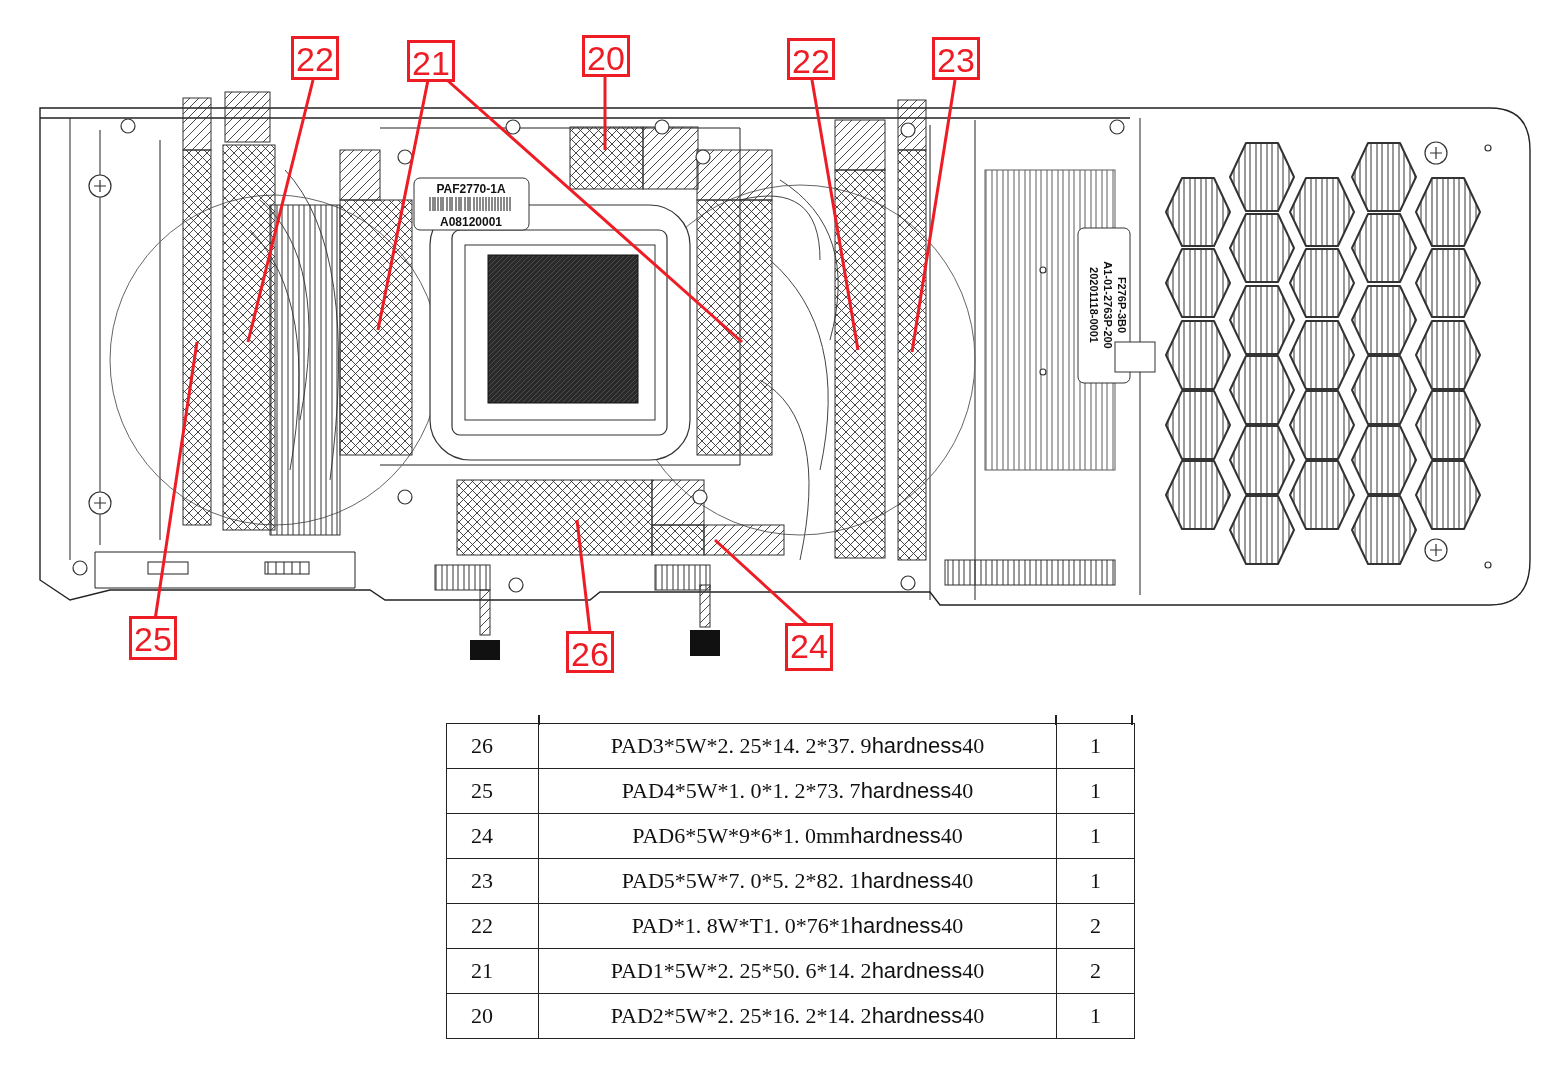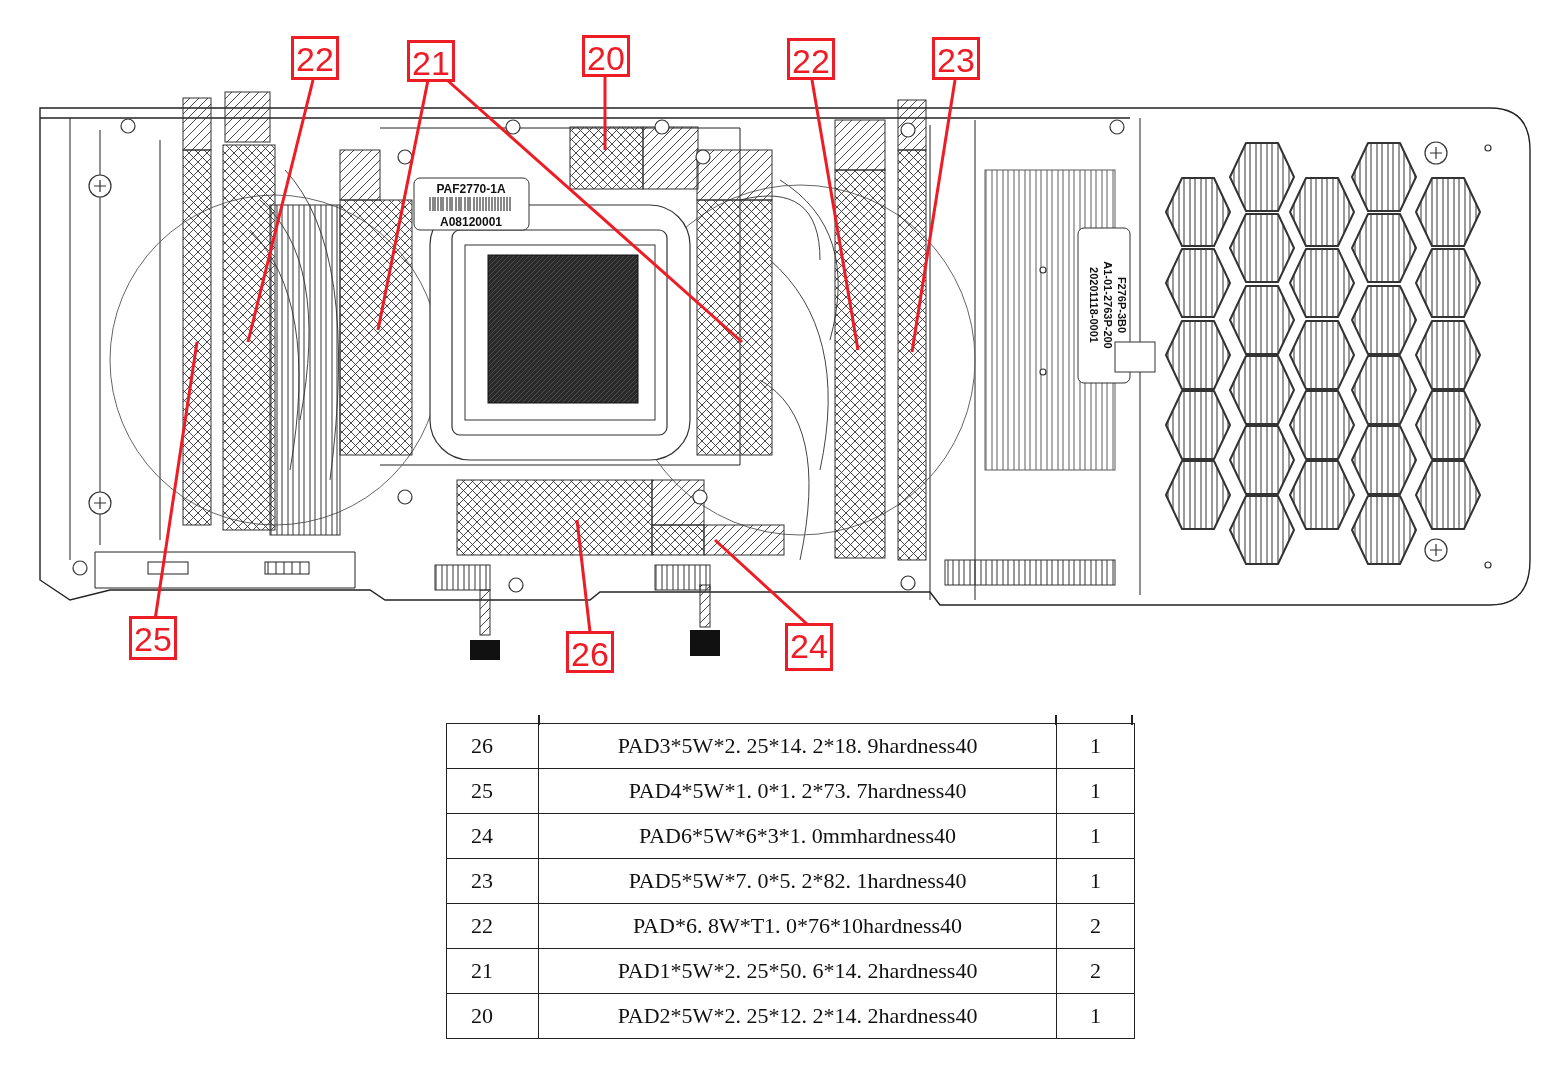--- a/index.html
+++ b/index.html
@@ -5,21 +5,21 @@
   html, body { margin:0; padding:0; background:#ffffff; }
   body { width:1561px; height:1080px; position:relative; overflow:hidden; font-family:"Liberation Sans", sans-serif; }
   #drawing { position:absolute; left:0; top:0; width:1561px; height:700px; }
   .callout-box { position:absolute; border:3px solid #ee1c25; color:#ee1c25; background:#fff;
     font-family:"Liberation Sans", sans-serif; font-size:34px; line-height:40px; text-align:center; box-sizing:border-box; }
   #bom { position:absolute; left:446px; top:723px; width:686px; border-collapse:collapse; table-layout:fixed; }
   #bom td { border:1.5px solid #222; height:44px; padding:0; font-family:"Liberation Serif", serif; font-size:22px; color:#111; vertical-align:middle; }
   #bom td.no { width:92px; padding-left:24px; box-sizing:border-box; text-align:left; }
   #bom td.desc { width:517px; text-align:center; }
   #bom td.qty { width:77px; text-align:center; }
-  #bom .hard { font-family:Liberation Serif, serif; font-size:22px; }
+  #bom .hard { font-family:Liberation Sans, sans-serif; font-size:22px; }
   .tick { position:absolute; width:1.5px; background:#222; }
   .label-text { font-family:"Liberation Sans", sans-serif; font-weight:bold; fill:#111; }
 </style>
 </head>
 <body>
 
 <svg id="drawing" viewBox="0 0 1561 700" xmlns="http://www.w3.org/2000/svg">
   <defs>
     <pattern id="cross" patternUnits="userSpaceOnUse" width="9" height="9">
       <path d="M0,0 L9,9 M9,0 L0,9" stroke="#333" stroke-width="0.9"></path>
@@ -197,47 +197,47 @@
 <div class="callout-box" style="left:566px;top:631px;width:48px;height:42px;">26</div>
 <div class="callout-box" style="left:785px;top:623px;width:48px;height:48px;">24</div>
 
 <div class="tick" style="left:538px;top:715px;height:10px;"></div>
 <div class="tick" style="left:1055px;top:715px;height:10px;"></div>
 <div class="tick" style="left:1131px;top:715px;height:10px;"></div>
 <table id="bom">
   <tbody id="bom-body">
       <tr>
         <td class="no">26</td>
-        <td class="desc"><span>PAD3*5W*2. 25*14. 2*18. 9</span><span class="hard">hardness</span><span>40</span></td>
+        <td class="desc"><span>PAD3*5W*2. 25*14. 2*37. 9</span><span class="hard">hardness</span><span>40</span></td>
         <td class="qty">1</td>
       </tr>
       <tr>
         <td class="no">25</td>
         <td class="desc"><span>PAD4*5W*1. 0*1. 2*73. 7</span><span class="hard">hardness</span><span>40</span></td>
         <td class="qty">1</td>
       </tr>
       <tr>
         <td class="no">24</td>
-        <td class="desc"><span>PAD6*5W*6*3*1. 0mm</span><span class="hard">hardness</span><span>40</span></td>
+        <td class="desc"><span>PAD6*5W*9*6*1. 0mm</span><span class="hard">hardness</span><span>40</span></td>
         <td class="qty">1</td>
       </tr>
       <tr>
         <td class="no">23</td>
         <td class="desc"><span>PAD5*5W*7. 0*5. 2*82. 1</span><span class="hard">hardness</span><span>40</span></td>
         <td class="qty">1</td>
       </tr>
       <tr>
         <td class="no">22</td>
-        <td class="desc"><span>PAD*6. 8W*T1. 0*76*10</span><span class="hard">hardness</span><span>40</span></td>
+        <td class="desc"><span>PAD*1. 8W*T1. 0*76*1</span><span class="hard">hardness</span><span>40</span></td>
         <td class="qty">2</td>
       </tr>
       <tr>
         <td class="no">21</td>
         <td class="desc"><span>PAD1*5W*2. 25*50. 6*14. 2</span><span class="hard">hardness</span><span>40</span></td>
         <td class="qty">2</td>
       </tr>
       <tr>
         <td class="no">20</td>
-        <td class="desc"><span>PAD2*5W*2. 25*12. 2*14. 2</span><span class="hard">hardness</span><span>40</span></td>
+        <td class="desc"><span>PAD2*5W*2. 25*16. 2*14. 2</span><span class="hard">hardness</span><span>40</span></td>
         <td class="qty">1</td>
       </tr>
     </tbody>
 </table>
 
 </body></html>

